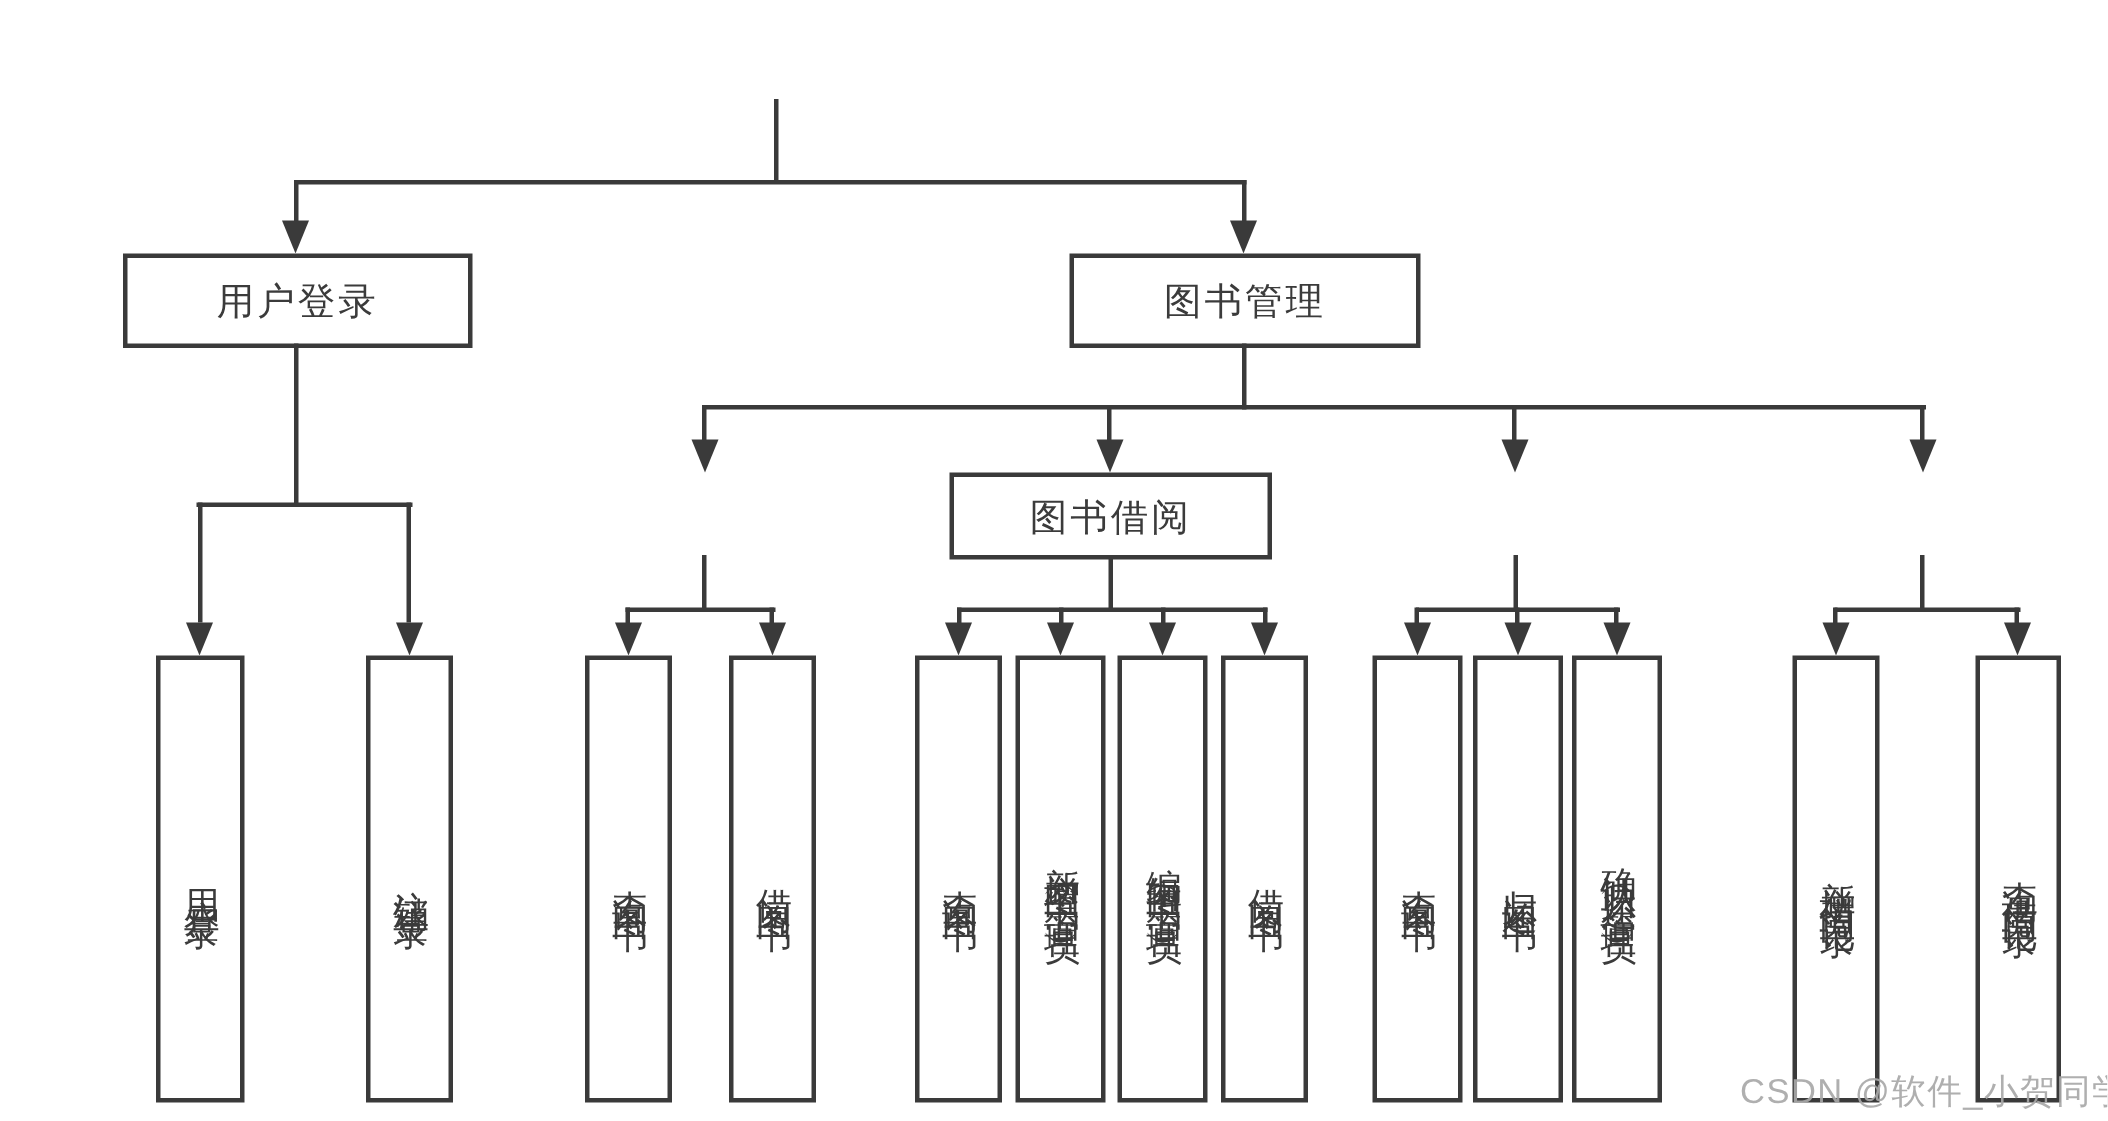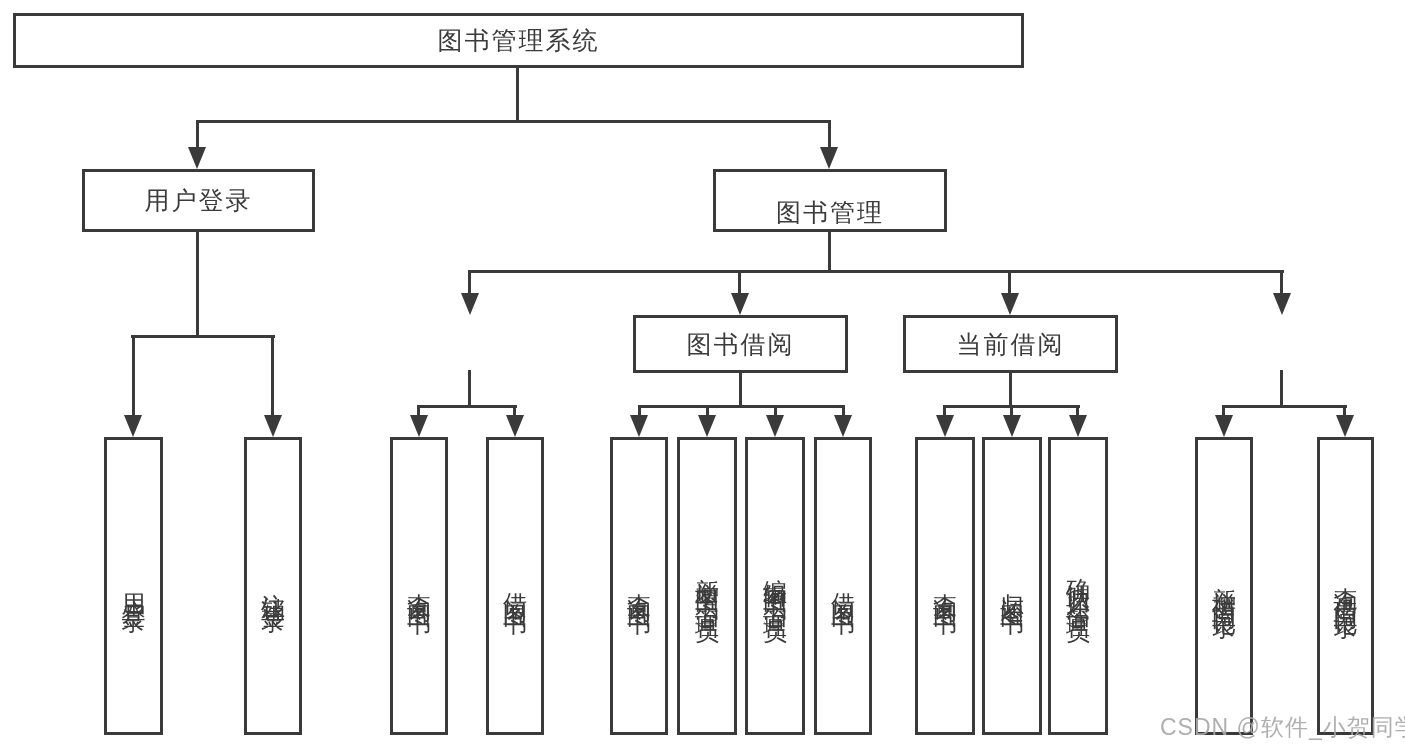--- a/index.html
+++ b/index.html
@@ -29,35 +29,32 @@
     position:absolute; left:1160px; top:712px; z-index:5;
     font-size:23px; color:rgba(168,168,168,0.92); letter-spacing:1px;
     white-space:nowrap;
   }
 </style>
 </head>
 <body>
 
 <div class="canvas">
 
-  <div class="box" style="left:13px; top:13px; width:1011px; height:55px;">
-    <span class="lbl">图书管理系统</span>
-  </div>
 
   <div class="ln" style="left:516px; top:66px; width:3px; height:56px;"></div>
   <div class="ln" style="left:196px; top:120px; width:635px; height:3px;"></div>
   <div class="ln" style="left:196px; top:120px; width:3px; height:30px;"></div>
   <div class="ah" style="left:188px; top:147px;"></div>
   <div class="ln" style="left:828px; top:120px; width:3px; height:30px;"></div>
   <div class="ah" style="left:820px; top:147px;"></div>
 
   <div class="box" style="left:82px; top:169px; width:233px; height:63px;">
     <span class="lbl">用户登录</span>
   </div>
-  <div class="box" style="left:713px; top:169px; width:234px; height:63px;align-items:flex-end;">
+  <div class="box" style="left:713px; top:169px; width:234px; height:63px;">
     <span class="lbl">图书管理</span>
   </div>
 
   <div class="ln" style="left:196px; top:229px; width:3px; height:108px;"></div>
   <div class="ln" style="left:131px; top:335px; width:144px; height:3px;"></div>
   <div class="ln" style="left:132px; top:335px; width:3px; height:80px;"></div>
   <div class="ah" style="left:124px; top:415px;"></div>
   <div class="ln" style="left:271px; top:335px; width:3px; height:80px;"></div>
   <div class="ah" style="left:264px; top:415px;"></div>
 
@@ -67,23 +64,20 @@
   <div class="ah" style="left:461px; top:293px;"></div>
   <div class="ln" style="left:738px; top:270px; width:3px; height:26px;"></div>
   <div class="ah" style="left:731px; top:293px;"></div>
   <div class="ln" style="left:1008px; top:270px; width:3px; height:26px;"></div>
   <div class="ah" style="left:1001px; top:293px;"></div>
   <div class="ln" style="left:1280px; top:270px; width:3px; height:26px;"></div>
   <div class="ah" style="left:1273px; top:293px;"></div>
 
   <div class="box" style="left:633px; top:315px; width:215px; height:58px;justify-content:center;">
     <span class="lbl">图书借阅</span>
-  </div>
-  <div class="box" style="left:903px; top:315px; width:215px; height:58px;">
-    <span class="lbl">当前借阅</span>
   </div>
 
   <div class="ln" style="left:468px; top:370px; width:3px; height:38px;"></div>
   <div class="ln" style="left:417px; top:405px; width:100px; height:3px;"></div>
   <div class="ln" style="left:417px; top:405px; width:3px; height:15px;"></div>
   <div class="ah" style="left:410px; top:415px;"></div>
   <div class="ln" style="left:513px; top:405px; width:3px; height:15px;"></div>
   <div class="ah" style="left:506px; top:415px;"></div>
 
   <div class="ln" style="left:739px; top:370px; width:3px; height:38px;"></div>

